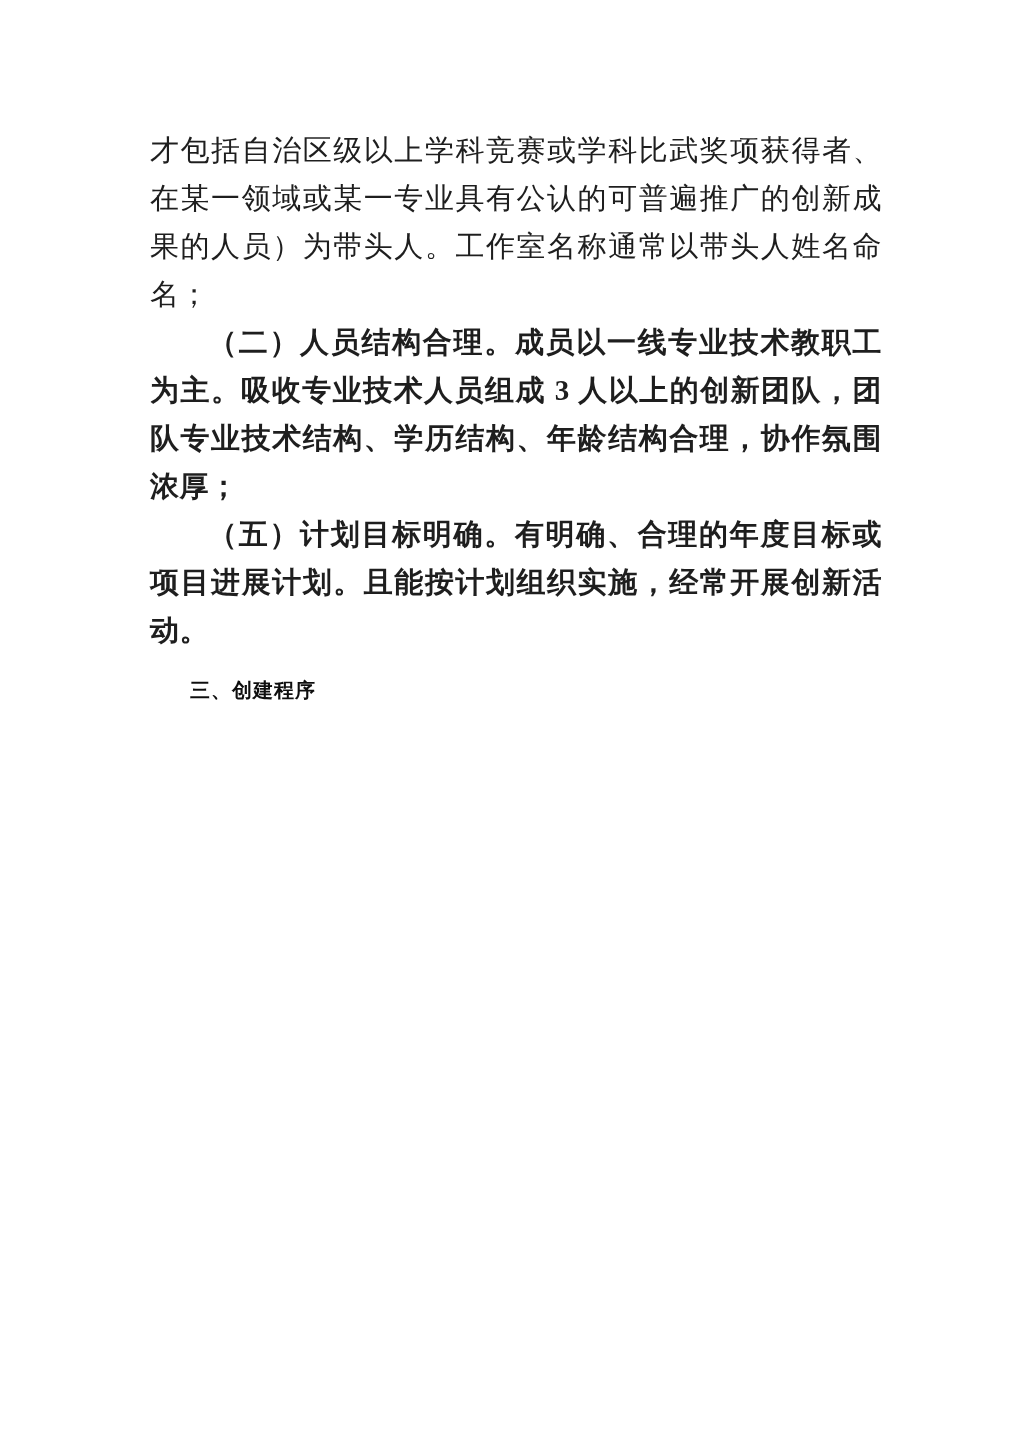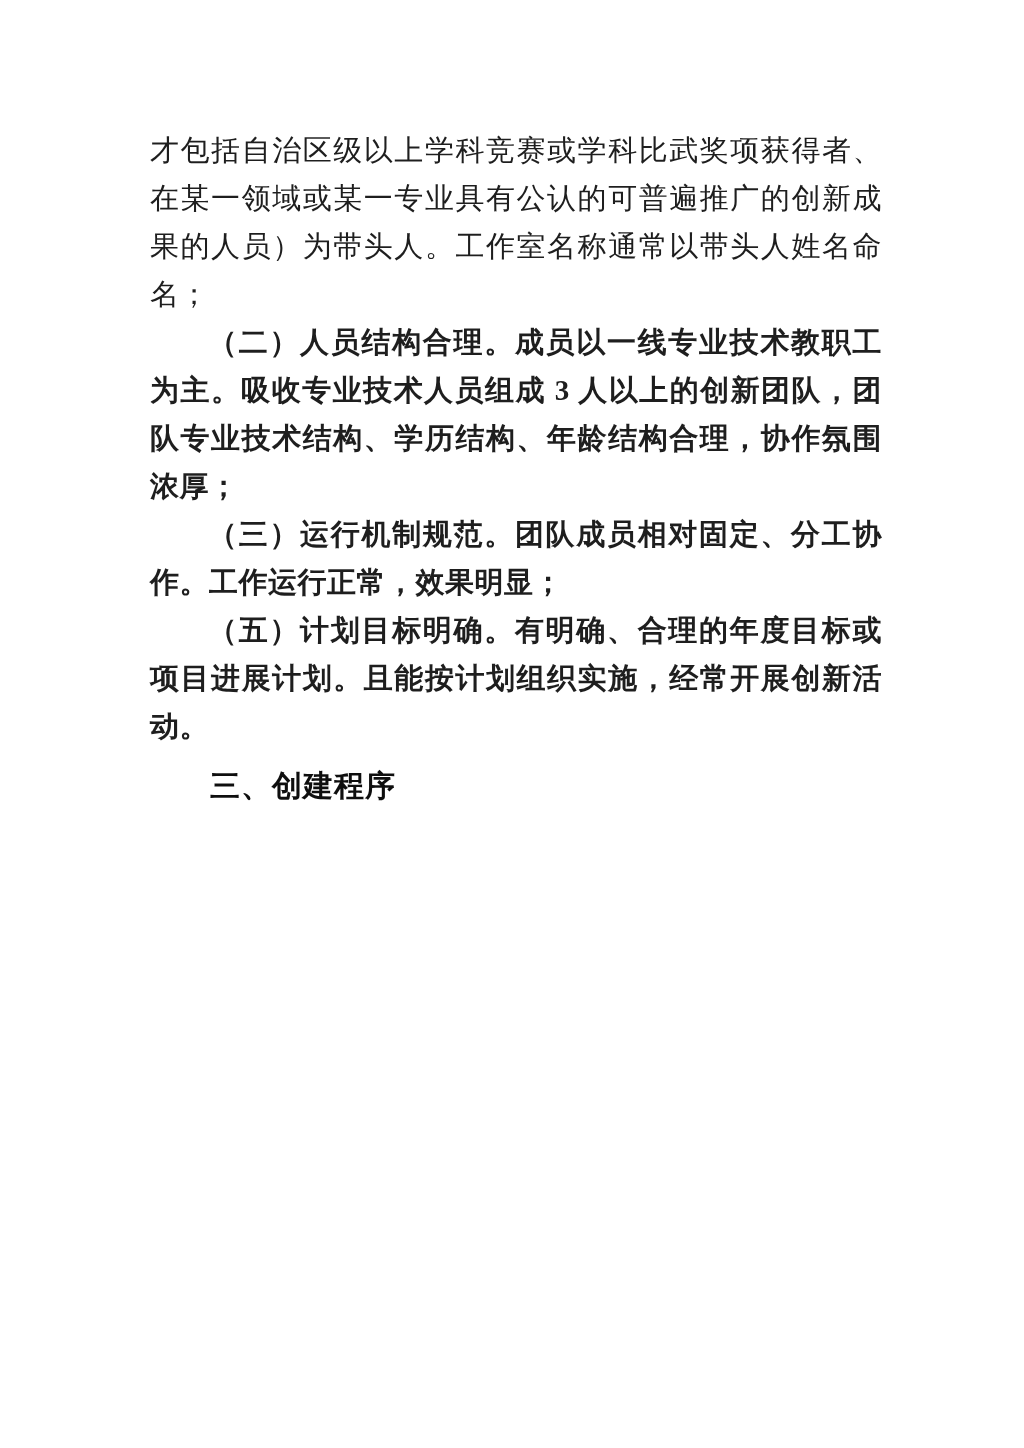--- a/index.html
+++ b/index.html
@@ -33,31 +33,30 @@
     font-weight: 300;
   }
   .para.indent {
     text-indent: 2em;
     font-weight: bold;
   }
   .section-heading {
     margin: 11px 0 0 0;
     font-family: "Liberation Sans", "DejaVu Sans", sans-serif;
     font-weight: bold;
-    font-size: 30px;
+    font-size: 20px;
     line-height: 50px;
     color: #0e0e0e;
     text-indent: 2em;
     letter-spacing: 1px;
   }
 </style>
 </head>
 <body>
 
 <div class="page">
   <div class="content">
     <p class="para">才包括自治区级以上学科竞赛或学科比武奖项获得者、在某一领域或某一专业具有公认的可普遍推广的创新成果的人员）为带头人。工作室名称通常以带头人姓名命名；</p>
     <p class="para indent">（二）人员结构合理。成员以一线专业技术教职工为主。吸收专业技术人员组成 3 人以上的创新团队，团队专业技术结构、学历结构、年龄结构合理，协作氛围浓厚；</p>
-    <p class="para indent">（三）运行机制规范。团队成员相对固定、分工协作。工作运行正常，效果明显；</p>
     <p class="para indent">（五）计划目标明确。有明确、合理的年度目标或项目进展计划。且能按计划组织实施，经常开展创新活动。</p>
     <h2 class="section-heading">三、创建程序</h2>
   </div>
 </div>
 
 </body></html>

